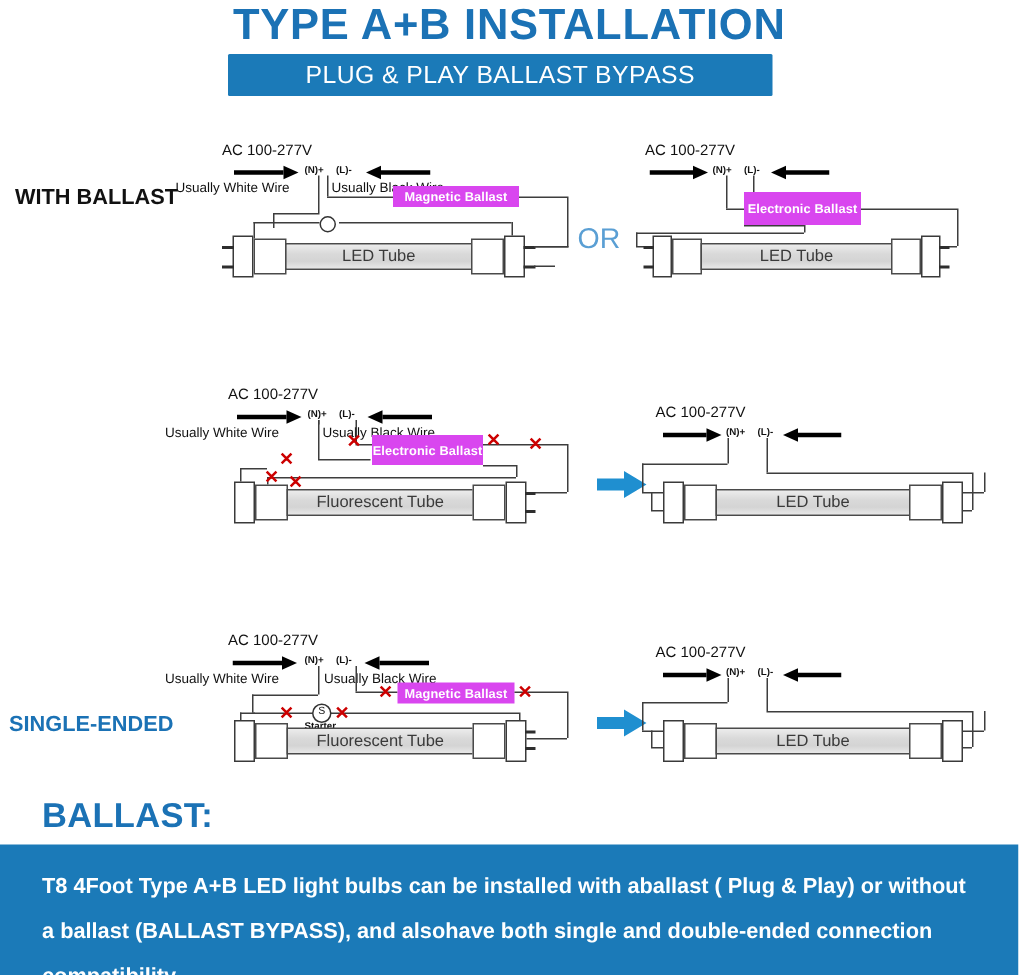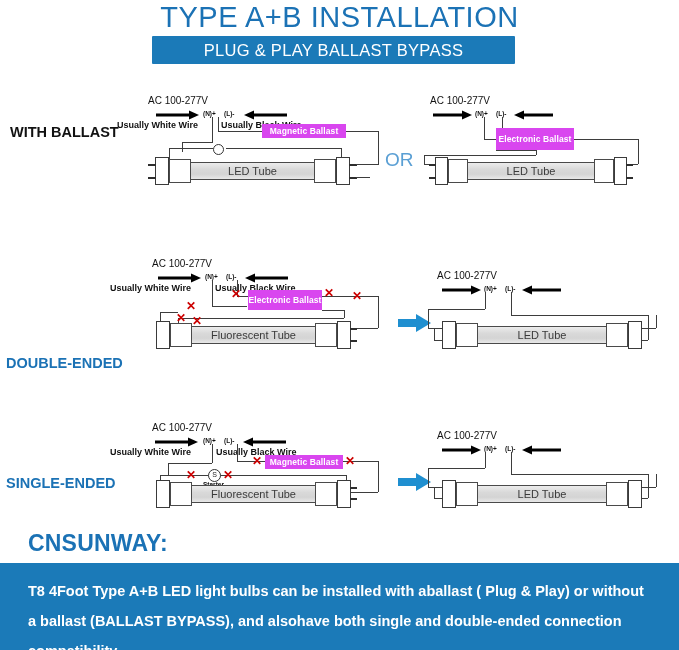--- a/index.html
+++ b/index.html
@@ -12,21 +12,21 @@
     -webkit-font-smoothing:antialiased;
   }
   .stage{position:absolute;left:0;top:0;width:679px;height:650px;}
   .abs{position:absolute;}
 
   
   .main-title{
     left:0;top:0;width:679px;
     text-align:center;
     font-size:29px;
-    font-weight:normal;
+    font-weight:bold;
     color:#1b72b5;
     letter-spacing:.5px;
     line-height:34px;
   }
   .subtitle-bar{
     left:152px;top:36px;width:363px;height:28px;
     background:#1b7ab8;
     border-radius:1px;
     display:flex;align-items:center;justify-content:center;
   }
@@ -62,21 +62,21 @@
   .pin{position:absolute;background:#2e2e2e;height:1.5px;}
 
   .ballast{
     position:absolute;
     background:#d946ef;
     display:flex;align-items:center;justify-content:center;
     box-sizing:border-box;
   }
   .ballast span{color:#fff;font-size:8.5px;font-weight:bold;white-space:nowrap;letter-spacing:.1px;}
 
-  .lbl{position:absolute;font-size:9px;color:#111;white-space:nowrap;font-weight:bold;}
+  .lbl{position:absolute;font-size:9px;color:#111;white-space:nowrap;font-weight:normal;}
   .lbl.plain{font-weight:normal;font-size:10px;}
   .lbl.tiny{font-size:6.5px;font-weight:bold;}
 
   .xmark{position:absolute;color:#cc0000;font-weight:bold;font-size:12px;line-height:12px;
         font-family:"Liberation Sans",sans-serif;}
 
   .blue-arrow{position:absolute;}
   .or-text{position:absolute;color:#5a9fd4;font-size:19px;font-family:"Liberation Sans",sans-serif;}
 
   .starter-circle{
@@ -204,21 +204,20 @@
       <span>LED Tube</span>
     </div>
     <div class="abs endcap" style="left:594px;top:159px;width:20px;height:24px;"></div>
     <div class="abs pinblock" style="left:614px;top:157px;width:13px;height:28px;"></div>
     <div class="abs pin" style="left:626px;top:164px;width:7px;"></div>
     <div class="abs pin" style="left:626px;top:177px;width:7px;"></div>
   </div>
 
   <div class="abs row-label" style="left:6px;top:296px;">
   </div>
-  <div class="abs single-label" style="left:6px;top:355px;">DOUBLE-ENDED</div>
 
   <div class="abs" style="left:0;top:0;">
     <div class="abs lbl plain" style="left:152px;top:258px;">AC 100-277V</div>
     <svg class="abs" style="left:158px;top:273px;" width="44" height="10">
       <line x1="0" y1="5" x2="33" y2="5" stroke="#000" stroke-width="3"></line>
       <polygon points="33,0.5 43,5 33,9.5" fill="#000"></polygon>
     </svg>
     <div class="abs lbl tiny" style="left:205px;top:273px;">(N)+</div>
     <div class="abs lbl tiny" style="left:226px;top:273px;">(L)-</div>
     <svg class="abs" style="left:244px;top:273px;" width="44" height="10">
@@ -395,17 +394,17 @@
     <div class="abs pin" style="left:456px;top:487px;width:6px;"></div>
     <div class="abs pin" style="left:456px;top:498px;width:6px;"></div>
     <div class="abs endcap" style="left:456px;top:482px;width:22px;height:24px;"></div>
     <div class="tube-body" style="left:477px;top:485px;width:130px;height:18px;">
       <span>LED Tube</span>
     </div>
     <div class="abs endcap" style="left:606px;top:482px;width:22px;height:24px;"></div>
     <div class="abs pinblock" style="left:628px;top:480px;width:14px;height:28px;"></div>
   </div>
 
-  <div class="abs brand">CNSUNWAY:</div>
+  <div class="abs brand">BALLAST:</div>
   <div class="abs foot-bar"></div>
   <div class="abs foot-text">T8 4Foot Type A+B LED light bulbs can be installed with aballast ( Plug &amp; Play) or without a ballast (BALLAST BYPASS), and alsohave both single and double-ended connection compatibility.</div>
 
 </div>
 
 </body></html>

